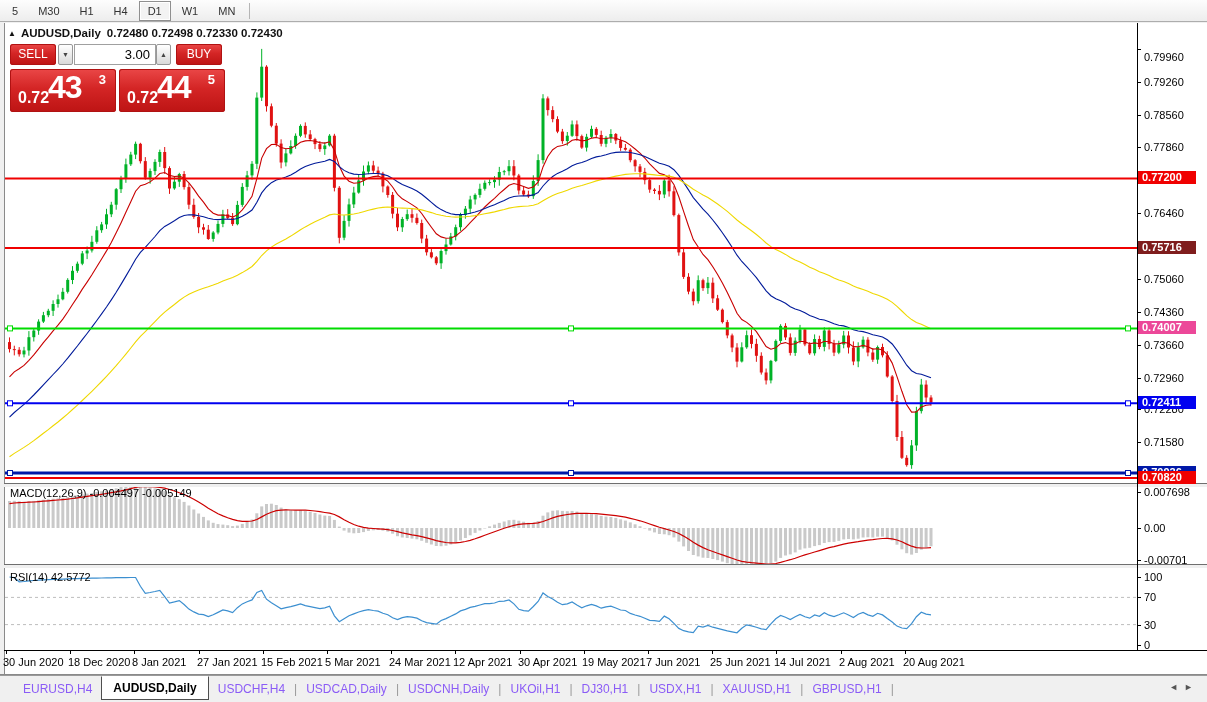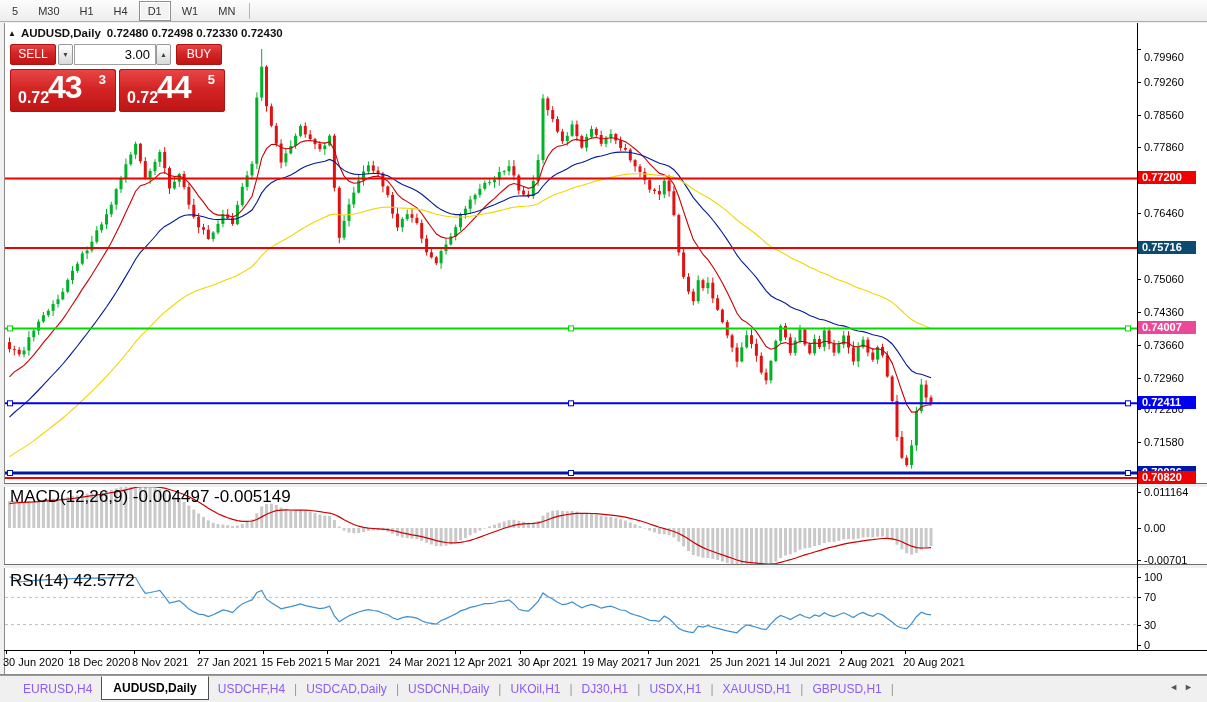--- a/index.html
+++ b/index.html
@@ -40,21 +40,21 @@
   .pricebox .pref{position:absolute;left:8px;bottom:5px;font-size:16px;font-weight:700}
   .pricebox .big{position:absolute;left:38px;top:0px;font-size:32px;font-weight:700;letter-spacing:-1px}
   .pricebox .sup{position:absolute;right:10px;top:3px;font-size:13px;font-weight:700}
   
   .ptick{position:absolute;left:1144px;font-size:11px;color:#000;line-height:12px;z-index:3;white-space:nowrap}
   .tdash{position:absolute;left:1137px;width:4px;height:1px;background:#000;z-index:3}
   .plabel{position:absolute;left:1138px;width:58px;height:13px;font-size:11px;font-weight:700;color:#fff;
       line-height:13px;padding-left:4px;box-sizing:border-box;z-index:4;white-space:nowrap}
   .dlab{position:absolute;top:656px;font-size:11px;color:#000;white-space:nowrap;z-index:3}
   .dtick{position:absolute;top:651px;width:1px;height:3px;background:#000;z-index:3}
-  .indlabel{position:absolute;left:10px;font-size:17px;color:#000;z-index:3;white-space:nowrap}
+  .indlabel{position:absolute;left:10px;font-size:11px;color:#000;z-index:3;white-space:nowrap}
   
   #tabbar{left:0;top:675px;width:1207px;height:27px;background:#f0f0f0;border-top:1px solid #9a9a9a;
       display:flex;align-items:center;padding-left:14px;box-sizing:border-box;z-index:6}
   .tab{font-size:12px;color:#8b5cf6;padding:4px 9px;white-space:nowrap;cursor:default}
   .tab.active{background:#fff;border:1px solid #4f4f4f;border-top:1px solid #fff;margin-top:-2px;
       padding:4px 11px;font-weight:700;color:#000}
   .tabpipe{color:#999;font-size:12px}
   #tab-arrows{position:absolute;right:8px;top:682px;font-size:9px;color:#555;letter-spacing:6px;z-index:7}
   svg{position:absolute;left:0;top:0;z-index:2}
 </style>
@@ -738,45 +738,45 @@
     <div class="ptick" style="top: 306px;">0.74360</div>
     <div class="tdash" style="top: 345px;"></div>
     <div class="ptick" style="top: 339px;">0.73660</div>
     <div class="tdash" style="top: 378px;"></div>
     <div class="ptick" style="top: 372px;">0.72960</div>
     <div class="tdash" style="top: 409px;"></div>
     <div class="ptick" style="top: 403px;">0.72280</div>
     <div class="tdash" style="top: 442px;"></div>
     <div class="ptick" style="top: 436px;">0.71580</div>
     <div class="tdash" style="top: 492px;"></div>
-    <div class="ptick" style="top: 486px;">0.011164</div>
+    <div class="ptick" style="top: 486px;">0.007698</div>
     <div class="tdash" style="top: 528px;"></div>
     <div class="ptick" style="top: 522px;">0.00</div>
     <div class="tdash" style="top: 560px;"></div>
     <div class="ptick" style="top: 554px;">-0.00701</div>
     <div class="tdash" style="top: 577px;"></div>
     <div class="ptick" style="top: 571px;">100</div>
     <div class="tdash" style="top: 597px;"></div>
     <div class="ptick" style="top: 591px;">70</div>
     <div class="tdash" style="top: 625px;"></div>
     <div class="ptick" style="top: 619px;">30</div>
     <div class="tdash" style="top: 645px;"></div>
     <div class="ptick" style="top: 639px;">0</div>
     <div class="plabel" style="top: 171px; background: rgb(240, 0, 0);">0.77200</div>
-    <div class="plabel" style="top: 241px; background: #0c4a6e;">0.75716</div>
+    <div class="plabel" style="top: 241px; background: #7f1d1d;">0.75716</div>
     <div class="plabel" style="top: 321px; background: #ec4899;">0.74007</div>
     <div class="plabel" style="top: 396px; background: rgb(0, 0, 240);">0.72411</div>
     <div class="plabel" style="top: 466px; background: rgb(0, 24, 168);">0.70926</div>
     <div class="plabel" style="top: 471px; background: rgb(240, 0, 0);">0.70820</div>
     <div class="dtick" style="left: 6px;"></div>
     <div class="dlab" style="left: 3px;">30 Jun 2020</div>
     <div class="dtick" style="left: 70px;"></div>
     <div class="dlab" style="left: 68px;">18 Dec 2020</div>
     <div class="dtick" style="left: 134px;"></div>
-    <div class="dlab" style="left: 132px;">8 Nov 2021</div>
+    <div class="dlab" style="left: 132px;">8 Jan 2021</div>
     <div class="dtick" style="left: 199px;"></div>
     <div class="dlab" style="left: 197px;">27 Jan 2021</div>
     <div class="dtick" style="left: 263px;"></div>
     <div class="dlab" style="left: 261px;">15 Feb 2021</div>
     <div class="dtick" style="left: 327px;"></div>
     <div class="dlab" style="left: 325px;">5 Mar 2021</div>
     <div class="dtick" style="left: 391px;"></div>
     <div class="dlab" style="left: 389px;">24 Mar 2021</div>
     <div class="dtick" style="left: 455px;"></div>
     <div class="dlab" style="left: 453px;">12 Apr 2021</div>

